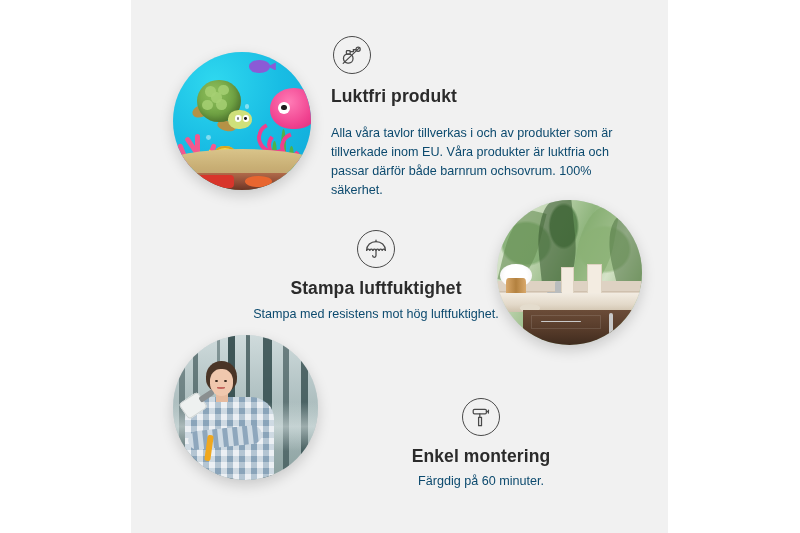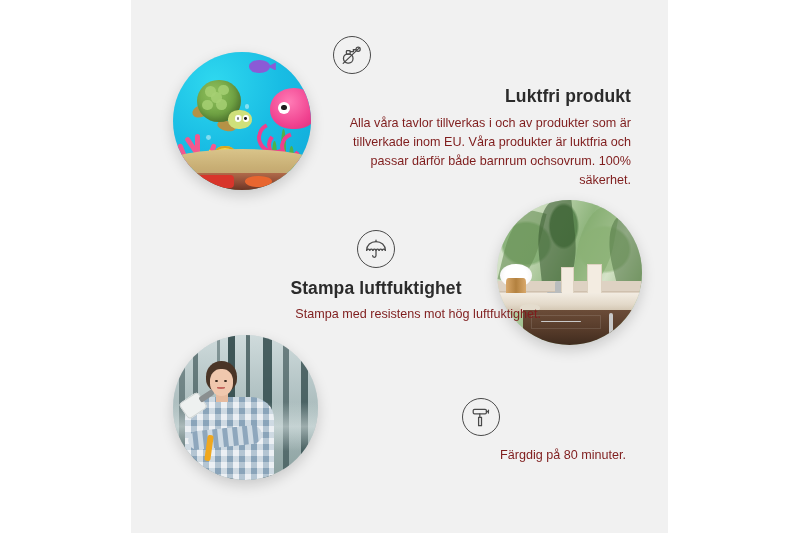--- a/index.html
+++ b/index.html
@@ -264,28 +264,27 @@
 
   .f-title {
     font-size: 17.5px;
     font-weight: bold;
     color: #2b2b2b;
     letter-spacing: .1px;
   }
   .f-body {
     font-size: 12.6px;
     line-height: 1.52;
-    color: #7f1d1d;
-    text-align: right;
+    color: #0c4a6e;
   }
 
   
   .feature-odourless { left: 200px; top: 36px; width: 300px; text-align: left; }
   .feature-odourless .f-icon { margin: 0 0 12px 2px; }
-  .feature-odourless .f-title { margin-bottom: 7px; text-align: right; }
+  .feature-odourless .f-title { margin-bottom: 17px; }
 
   
   .feature-waterproof { left: 80px; top: 230px; width: 330px; text-align: center; }
   .feature-waterproof .f-icon { margin: 0 auto 10px; }
   .feature-waterproof .f-title { margin-bottom: 6px; }
   .feature-waterproof .f-body { font-size: 12.6px; }
 
   
   .feature-mounting { left: 205px; top: 398px; width: 290px; text-align: center; }
   .feature-mounting .f-icon { margin: 0 auto 10px; }
@@ -438,17 +437,18 @@
 
     <div class="feature feature-mounting">
       <div class="f-icon">
         <svg width="24" height="24" viewBox="0 0 24 24" fill="none" stroke="#4a4a4a" stroke-width="1.25" stroke-linecap="round" stroke-linejoin="round">
           <rect x="4.2" y="4.3" width="13.2" height="4.6" rx="1.3"></rect>
           <path d="M17.4 6.6h2.0"></path>
           <path d="M19.4 5.2v2.8"></path>
           <path d="M10.8 8.9v3.4h-1.2v8.4h2.9v-8.4h-1.2"></path>
         </svg>
       </div>
-      <div class="f-body">Färgdig på 80 minuter.</div>
+      <div class="f-title">Enkel montering</div>
+      <div class="f-body">Färgdig på 60 minuter.</div>
     </div>
 
   </div>
 </div>
 
 </body></html>

